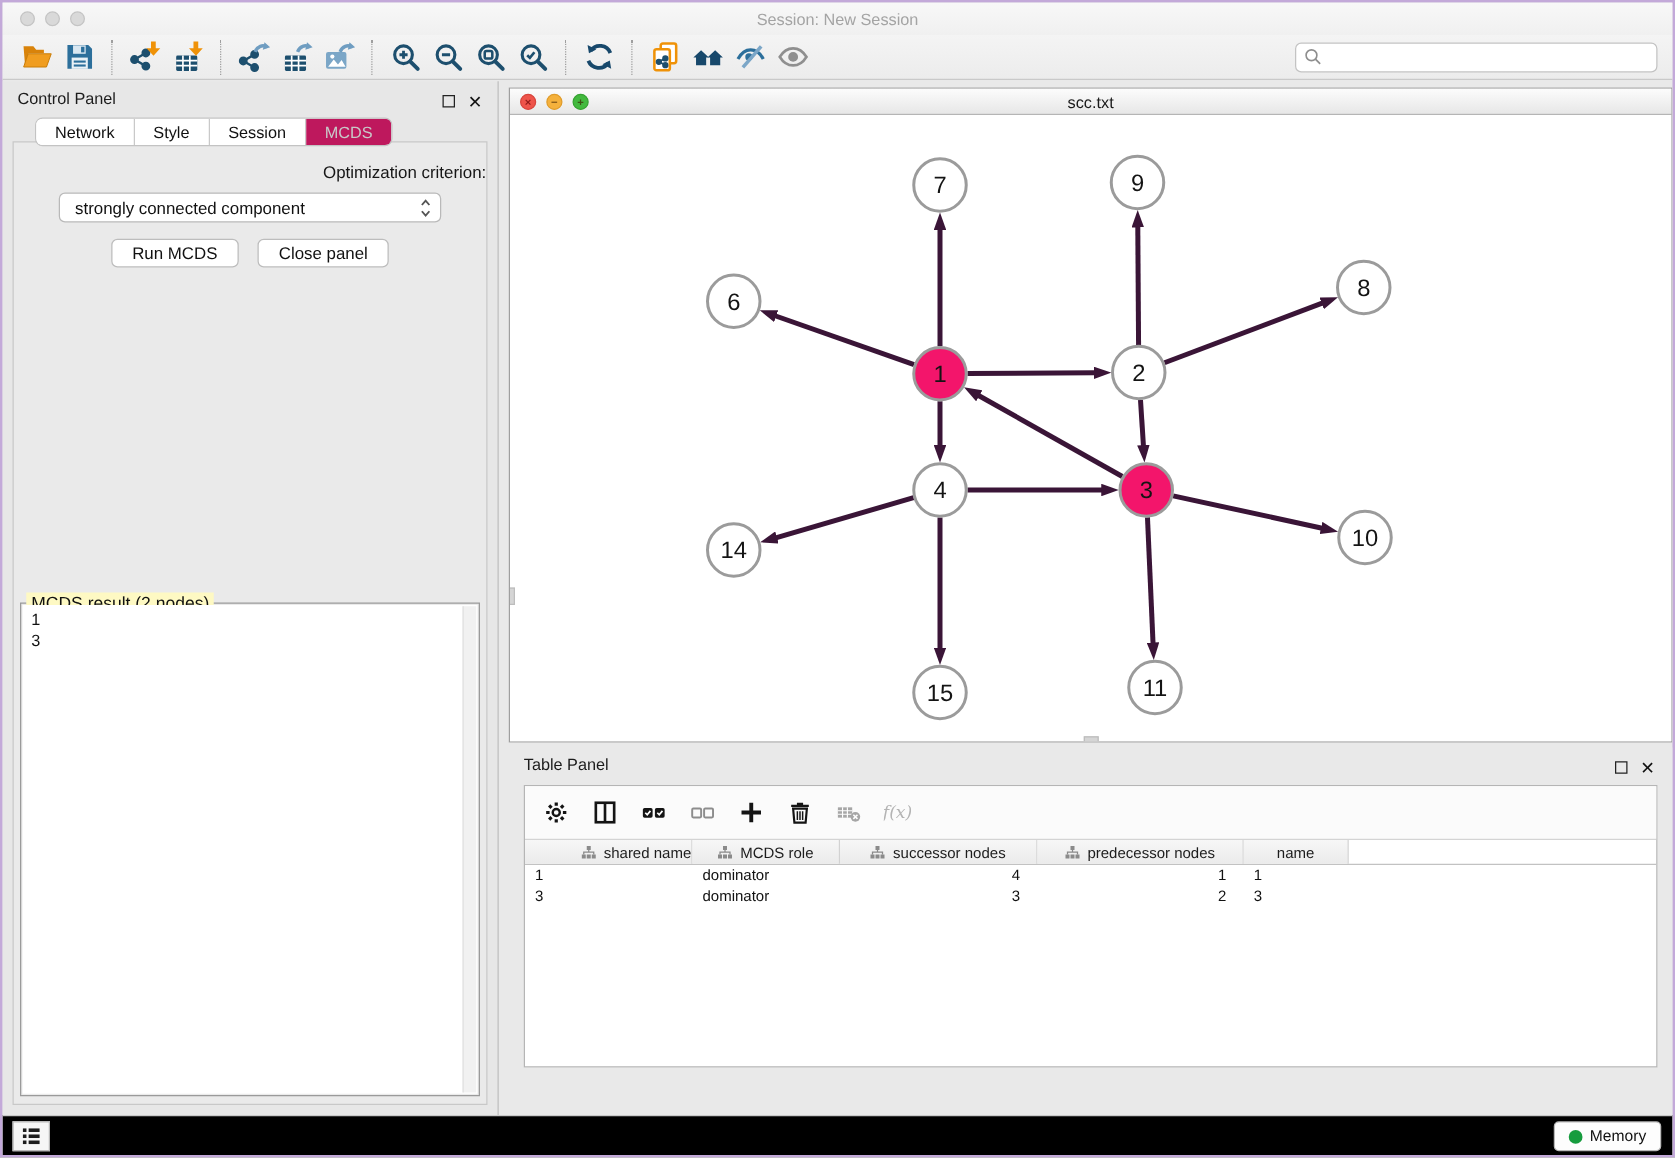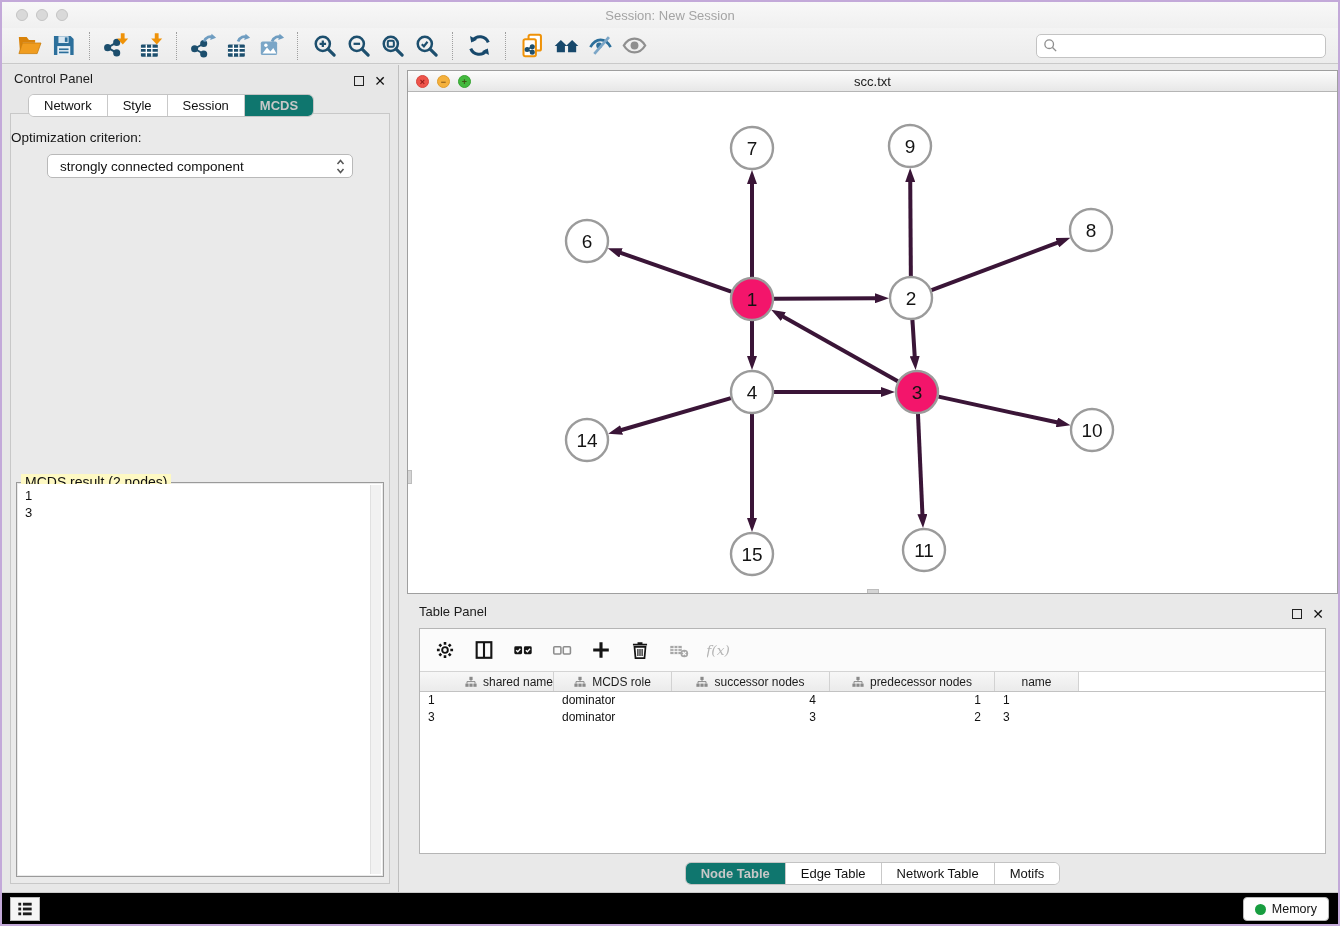--- a/index.html
+++ b/index.html
@@ -35,24 +35,24 @@
   .panel-head { display:flex; align-items:flex-end; padding:6px 12px 4px 12px; }
   .panel-title { font-size:13px; color:#1c1c1c; flex:1; }
   .panel-btns { display:flex; gap:10px; align-items:center; }
   .float-box { width:10px; height:10px; border:1.6px solid #222; }
   .close-x { font-size:14px; font-weight:bold; color:#111; line-height:10px; }
   .seg-tabs { display:flex; justify-content:flex-start; margin-top:4px; position:relative; z-index:2;padding-left:26px; }
   .seg-wrap { display:flex; border:1px solid #c3c3c3; border-radius:6px; overflow:hidden; background:#fff; }
   .seg-tab { padding:3px 15px; font-size:13px; color:#111; background:#fff;
              border-right:1px solid #c9c9c9; cursor:default; white-space:nowrap; }
   .seg-tab:last-child { border-right:none; }
-  .seg-tab.active { background:#0f766e; color:#c8c8c8;font-weight:bold; }
+  .seg-tab.active { background:#be185d; color:#c8c8c8; }
   .cp-content { position:absolute; left:8px; right:8px; top:48px; bottom:8px;
                 border:1px solid #c8c8c8; background:#eaeaea; }
-  .opt-label { text-align:left; font-size:13.5px; color:#161616; margin-top:16px; }
+  .opt-label { text-align:right; font-size:13.5px; color:#161616; margin-top:16px; }
   .opt-select { position:relative; margin:9px 36px 0 36px; height:24px; background:#fff;
                 border:1px solid #b9b9b9; border-radius:5px; display:flex; align-items:center;
                 padding-left:12px; font-size:13.5px; color:#111; cursor:default; }
   .opt-select .stepper { position:absolute; right:7px; top:3px; }
   .btn-row { display:flex; justify-content:center; gap:15px; margin-top:13px; }
   .pbtn { background:#fff; border:1px solid #bdbdbd; border-radius:5px; padding:3px 16px;
           font-size:13.5px; color:#111; cursor:default; }
   .result-group { position:absolute; left:5px; right:5px; top:368px; bottom:6px;
                   border:1px solid #9a9a9a; }
   .result-label { position:absolute; top:-9px; left:4px; background:#fef9c3; padding:0 4px;
@@ -333,20 +333,24 @@
         </div>
       </div>
     <div class="cp-content">
       <div class="opt-label">Optimization criterion:</div>
       <div class="opt-select">
         <span>strongly connected component</span>
         <svg class="stepper" width="9" height="17" viewBox="0 0 9 17">
           <path d="M1.5 6 L4.5 2.5 L7.5 6" fill="none" stroke="#555" stroke-width="1.5"></path>
           <path d="M1.5 11 L4.5 14.5 L7.5 11" fill="none" stroke="#555" stroke-width="1.5"></path>
         </svg>
+      </div>
+      <div class="btn-row">
+        <button class="pbtn">Run MCDS</button>
+        <button class="pbtn">Close panel</button>
       </div>
       <div class="result-group">
         <div class="result-label">MCDS result (2 nodes)</div>
         <div class="result-area" id="result-area">
           <div class="result-scroll"></div>
         <div>1</div>
             <div>3</div>
           </div>
       </div>
     </div>
@@ -594,28 +598,20 @@
           </div>
           <div class="trow">
             <div class="td" style="width: 134px; text-align: left; padding: 0px 0px 0px 8px;">3</div>
             <div class="td" style="width: 118px; text-align: left; padding: 0px 0px 0px 8px;">dominator</div>
             <div class="td" style="width: 158px; text-align: right; padding: 0px 14px 0px 0px;">3</div>
             <div class="td" style="width: 165px; text-align: right; padding: 0px 14px 0px 0px;">2</div>
             <div class="td" style="width: 84px; text-align: left; padding: 0px 0px 0px 8px;">3</div>
           </div>
         </div>
     </div>
-    <div class="tp-tabs">
-        <div class="seg-wrap" id="tp-tabs">
-          <div class="seg-tab active">Node Table</div>
-          <div class="seg-tab">Edge Table</div>
-          <div class="seg-tab">Network Table</div>
-          <div class="seg-tab">Motifs</div>
-        </div>
-      </div>
   </div>
 
   <div class="statusbar">
     <div class="status-list-btn">
       <svg width="20" height="20" viewBox="0 0 24 24">
         <g fill="#1c1c1c">
           <rect x="4" y="4.5" width="3.4" height="3.4"></rect>
             <rect x="9.5" y="4.5" width="10.5" height="3.4"></rect>
           <rect x="4" y="10.3" width="3.4" height="3.4"></rect>
             <rect x="9.5" y="10.3" width="10.5" height="3.4"></rect>

